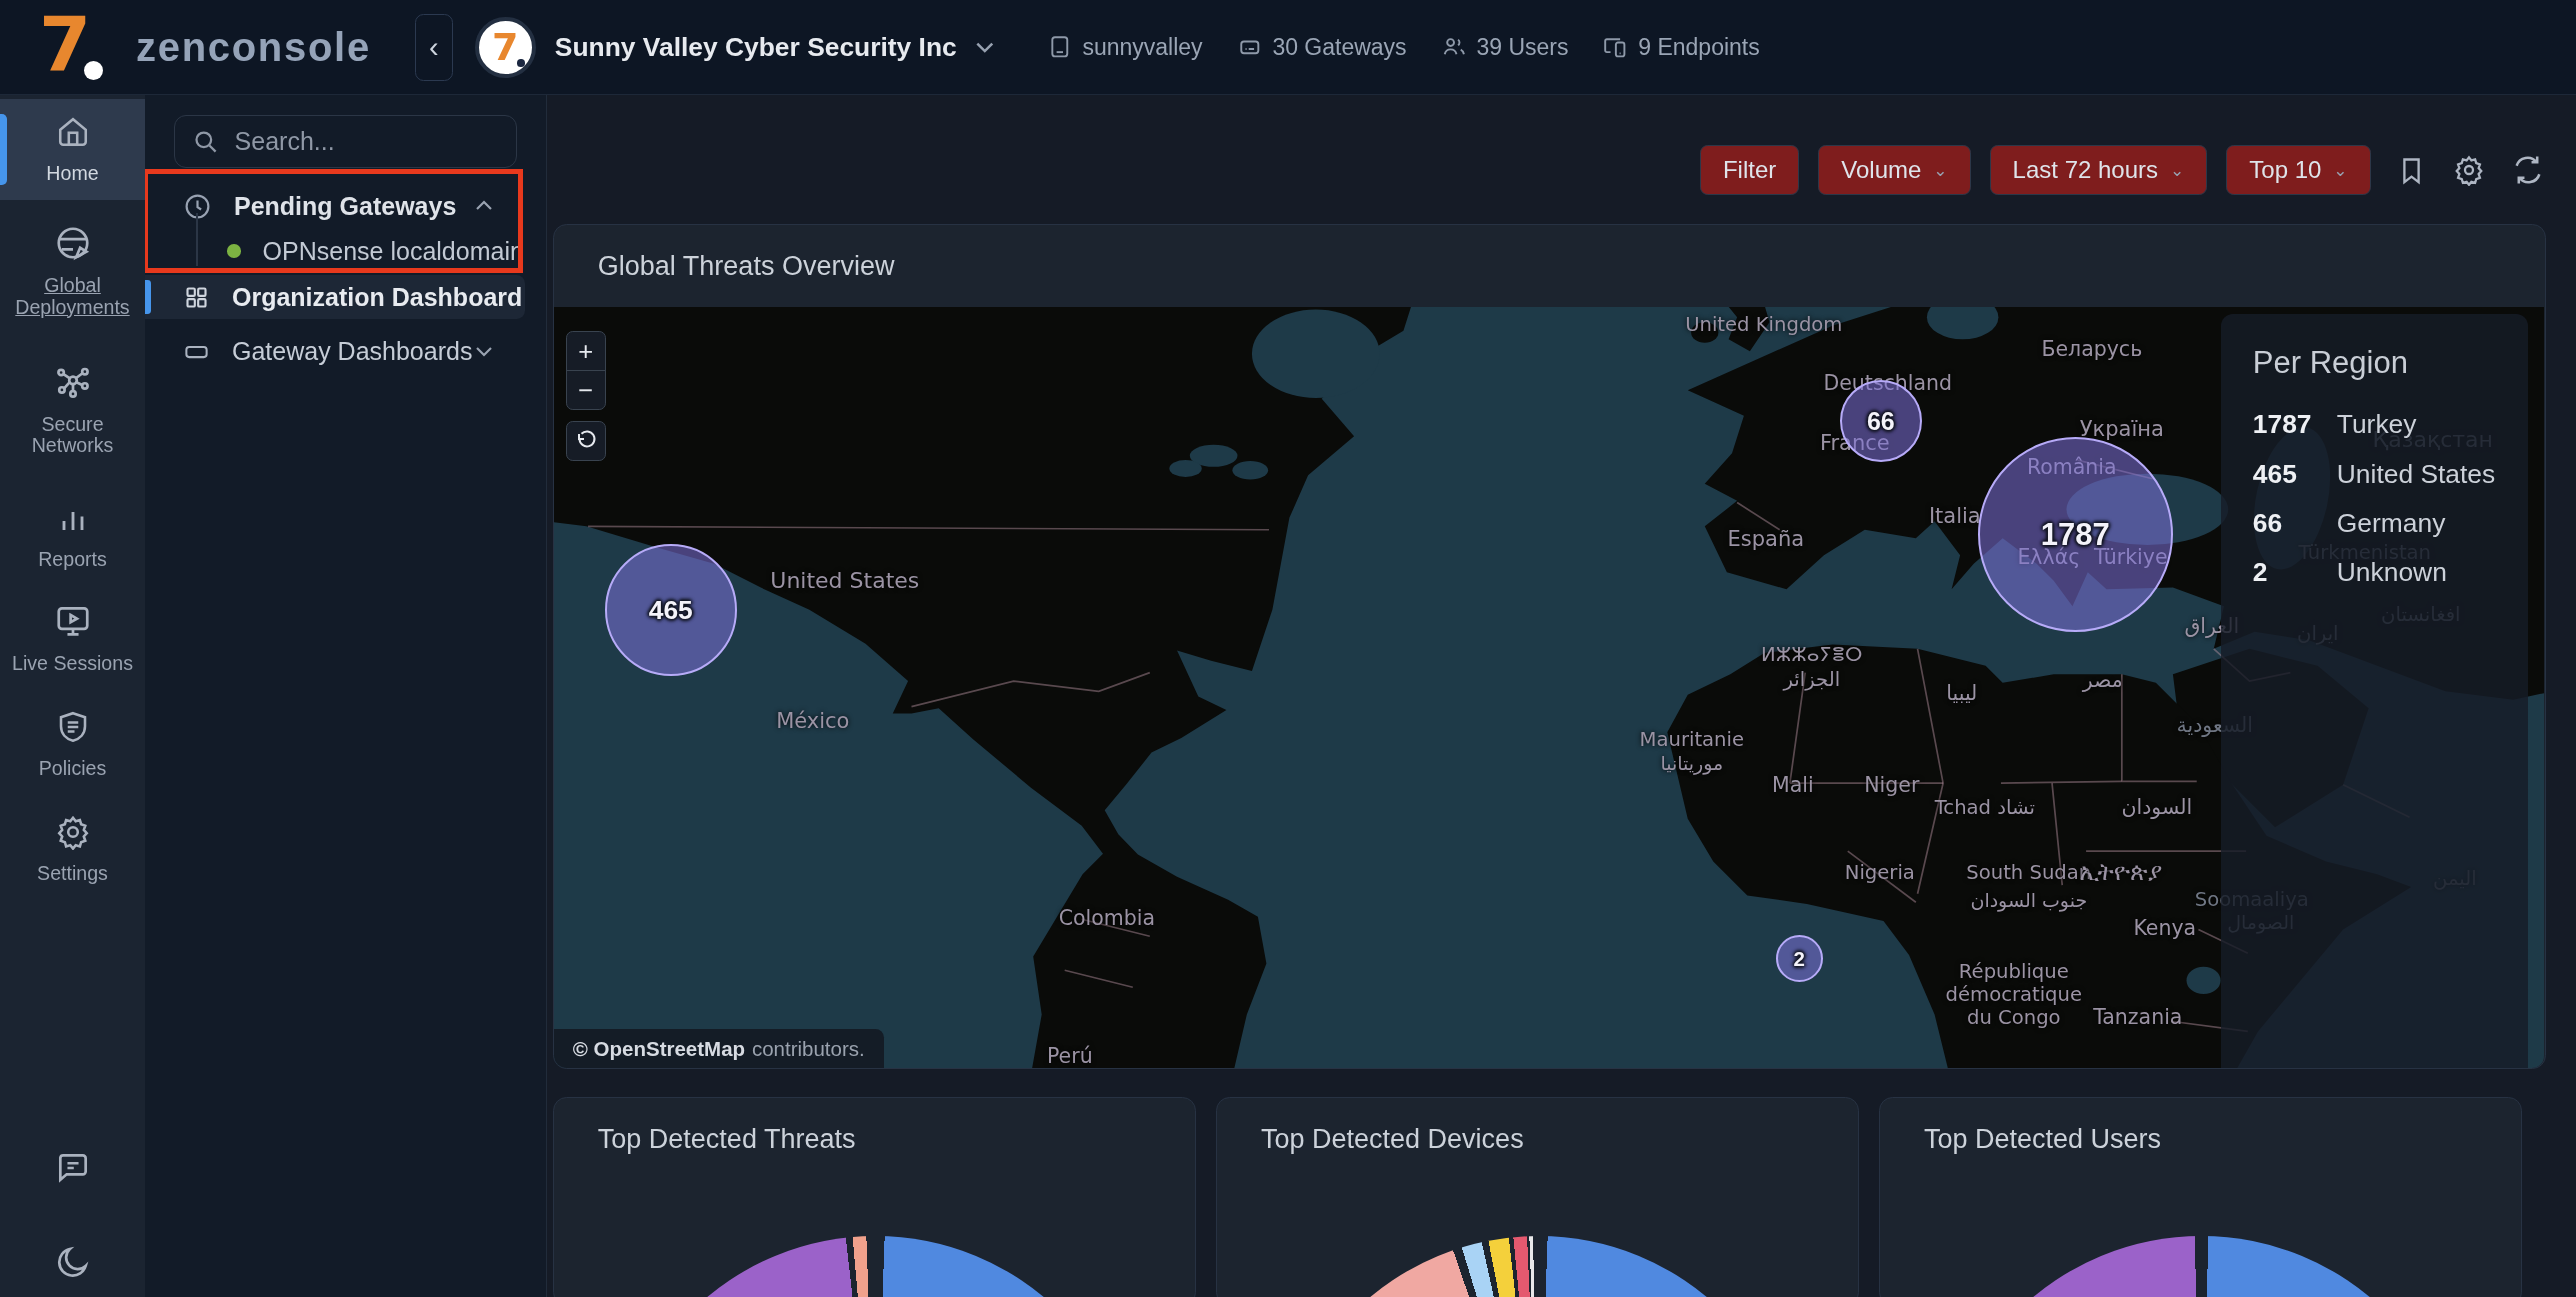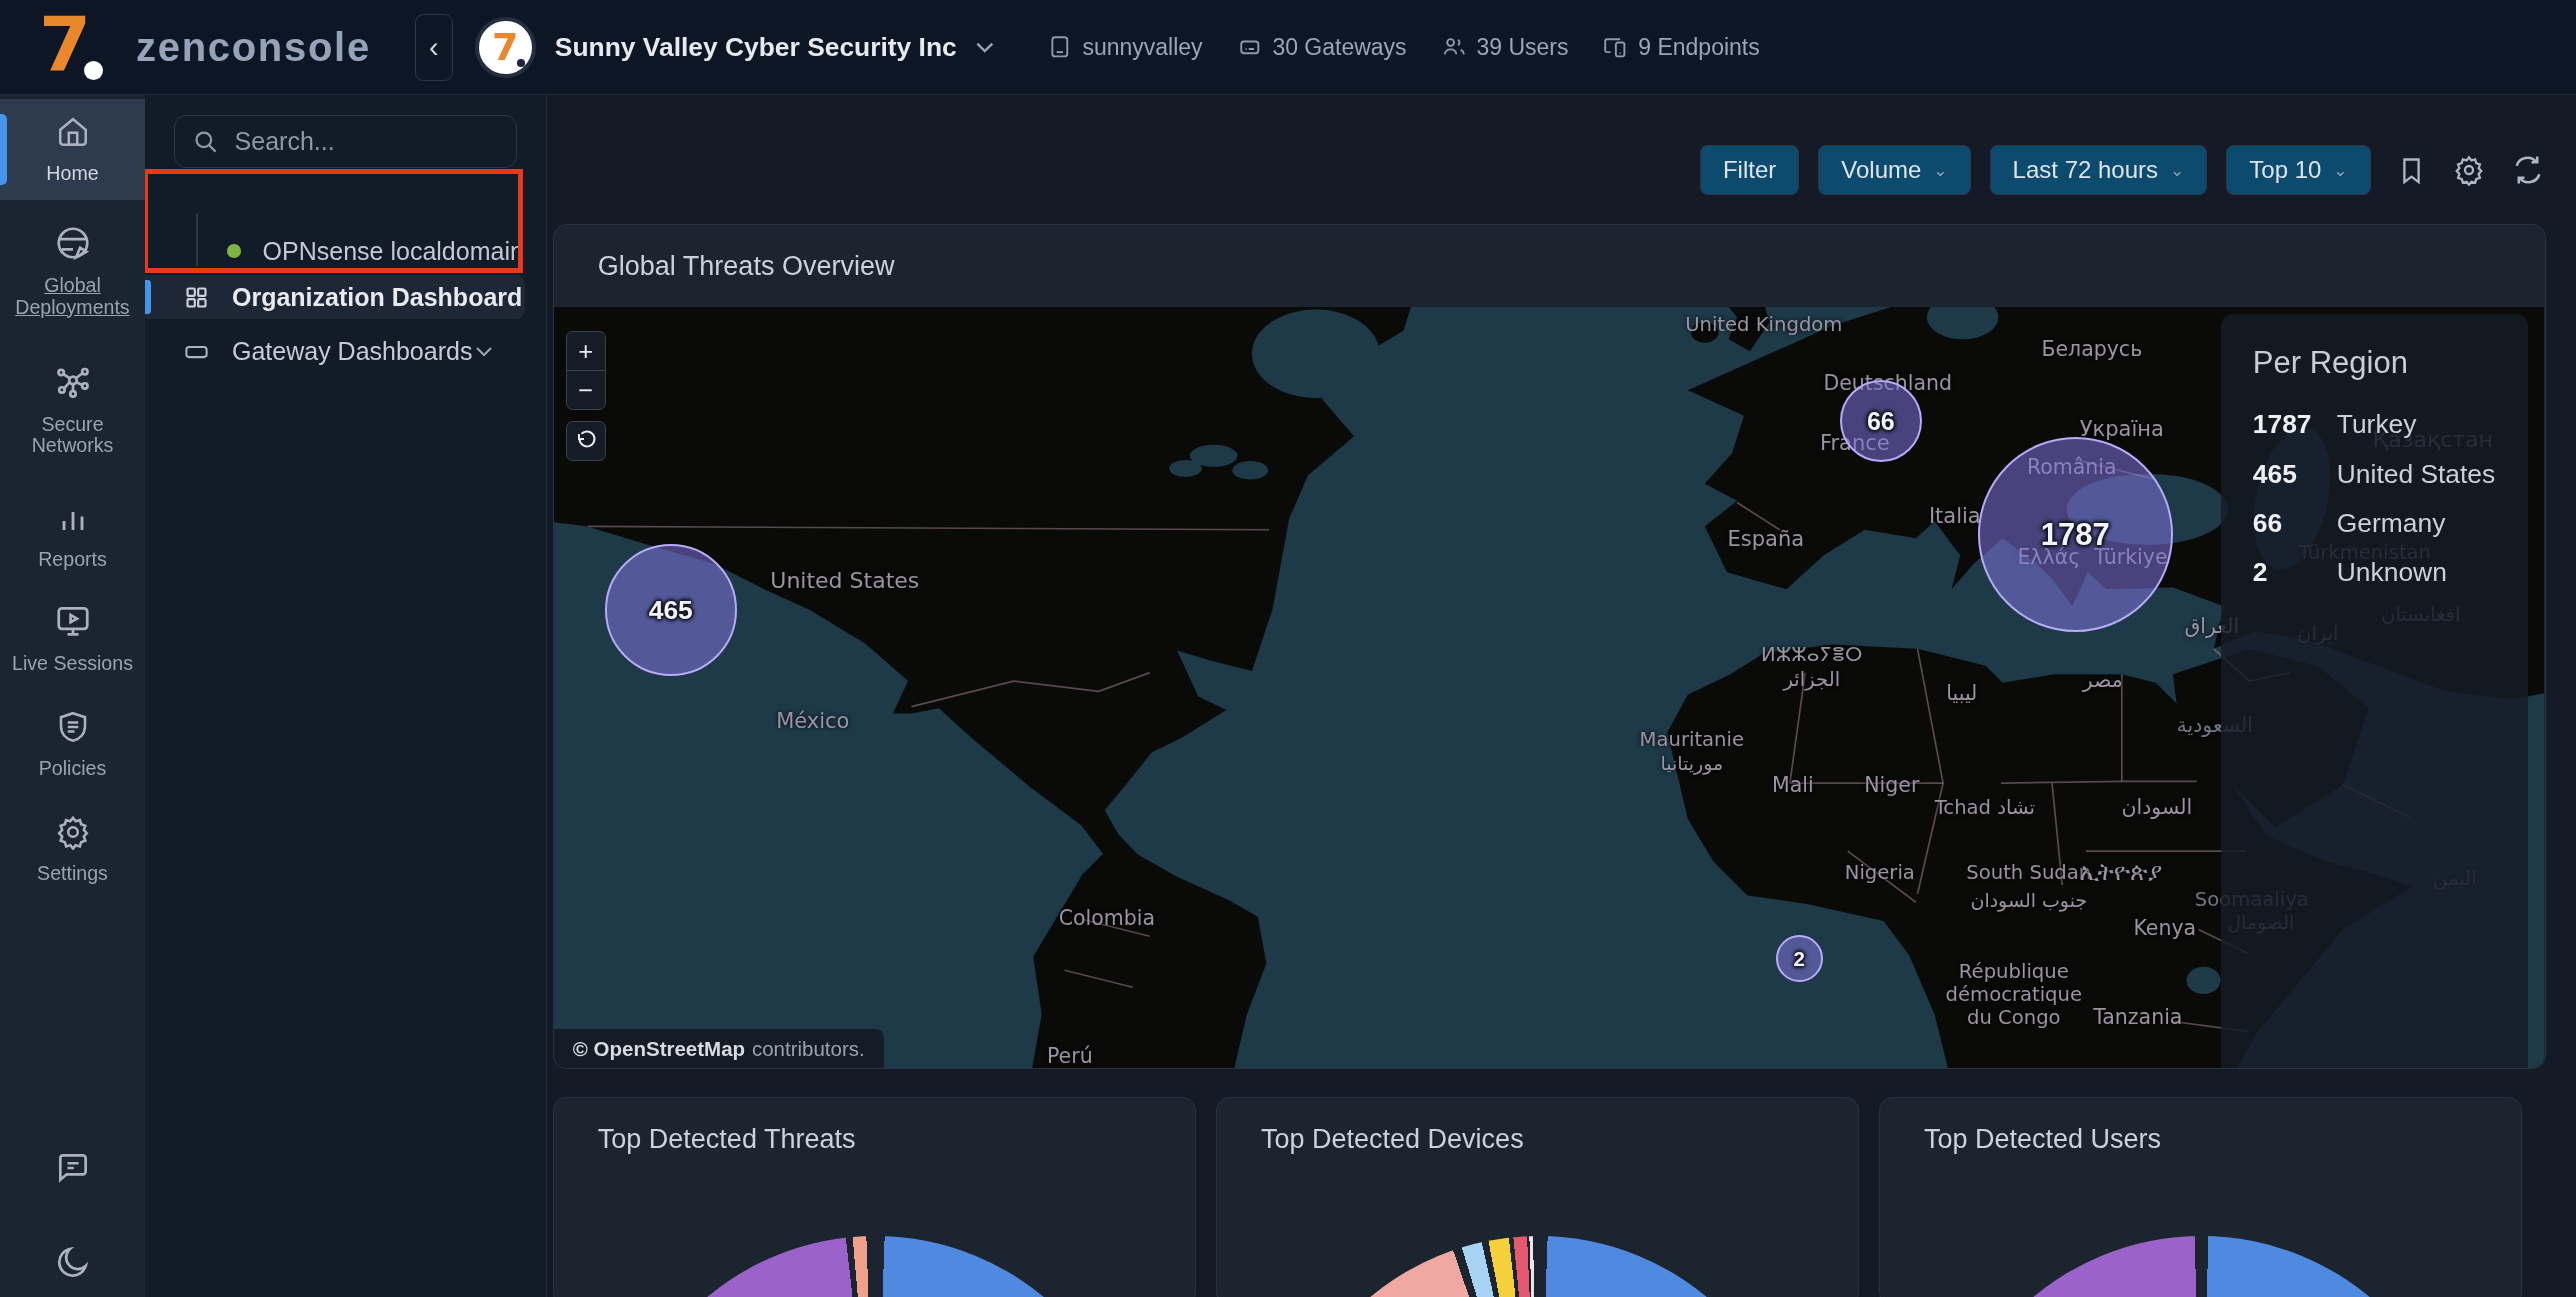--- a/index.html
+++ b/index.html
@@ -63,21 +63,21 @@
   #row-org{background:#1d2736;border-radius:0 8.5px 8.5px 0;}
   #row-org::before{content:"";position:absolute;left:0;top:5.1px;bottom:5.1px;width:6px;background:#4695eb;border-radius:0 3.4px 3.4px 0;}
   #annotation{position:absolute;left:-1.7px;top:75px;width:380px;height:104px;border:5.1px solid #e8391d;
           box-sizing:border-box;z-index:45;pointer-events:none;}
   .treeline{position:absolute;left:51px;top:119px;width:1.7px;height:53px;background:#2b3646;}
   .greendot{width:13.6px;height:13.6px;border-radius:50%;background:#7cb342;}
 
   
   #main{position:absolute;left:546px;top:94px;width:2030px;height:1204px;background:#151b26;}
   #toolbar{position:absolute;top:51px;right:31px;display:flex;align-items:center;gap:19px;}
-  .tbtn{height:48px;border:1.7px solid #2c3748;border-radius:7.7px;background:#0c4a6e;color:#dfe4ea;
+  .tbtn{height:48px;border:1.7px solid #2c3748;border-radius:7.7px;background:#7f1d1d;color:#dfe4ea;
         font-size:24px;display:flex;align-items:center;gap:12px;padding:0 22px;cursor:pointer;white-space:nowrap;}
   .tbtn .dn{font-size:17px;color:#97a1b0;}
   .ticon{margin-left:6.8px;cursor:pointer;display:flex;}
 
   .card{position:absolute;background:#1c242f;border:1.7px solid #273243;border-radius:13.6px;box-sizing:border-box;overflow:hidden;}
   .card-title{position:absolute;left:44px;top:25.6px;font-size:27px;color:#ccd2da;}
 
   #global-card{left:6.8px;top:130px;width:1993px;height:845px;}
   #map{position:absolute;left:0;top:82px;width:1990px;height:761px;overflow:hidden;border-radius:0 0 12px 12px;cursor:grab;}
   #map-labels span{position:absolute;transform:translate(-50%,-50%);white-space:pre;text-align:center;
@@ -224,20 +224,34 @@
   </div>
 </div>
 
 <div id="subbar">
   <div id="search-box">
     <svg width="27" height="27" viewBox="0 0 24 24" fill="none" stroke="#8f98a6" stroke-width="2">
         <circle cx="10.5" cy="10.5" r="6.5"></circle>
         <path d="M15.5 15.5L21 21"></path>
       </svg>
     <input type="text" placeholder="Search..." style="">
+  </div>
+  <div class="row" id="row-pending" style="top:90px;">
+    <span class="ric">
+        <svg width="29" height="29" viewBox="0 0 24 24" fill="none" stroke="#98a2b2" stroke-width="1.8">
+          <circle cx="12" cy="12" r="9"></circle>
+          <path d="M12 7v5.5l3 2"></path>
+        </svg>
+      </span>
+    <span class="rtx">Pending Gateways</span>
+    <span class="rchev">
+        <svg width="24" height="24" viewBox="0 0 24 24" fill="none" stroke="#9aa3b1" stroke-width="2.2">
+          <path d="M5 15l7-7 7 7"></path>
+        </svg>
+      </span>
   </div>
   <div class="treeline"></div>
   <div class="row" id="row-opn" style="top:135px;">
     <span class="ric" style="margin-left:82px;">
         <span class="greendot"></span>
       </span>
     <span class="rtx">OPNsense localdomain</span>
   </div>
   <div class="row" id="row-gw" style="top:235px;">
     <span class="ric">

